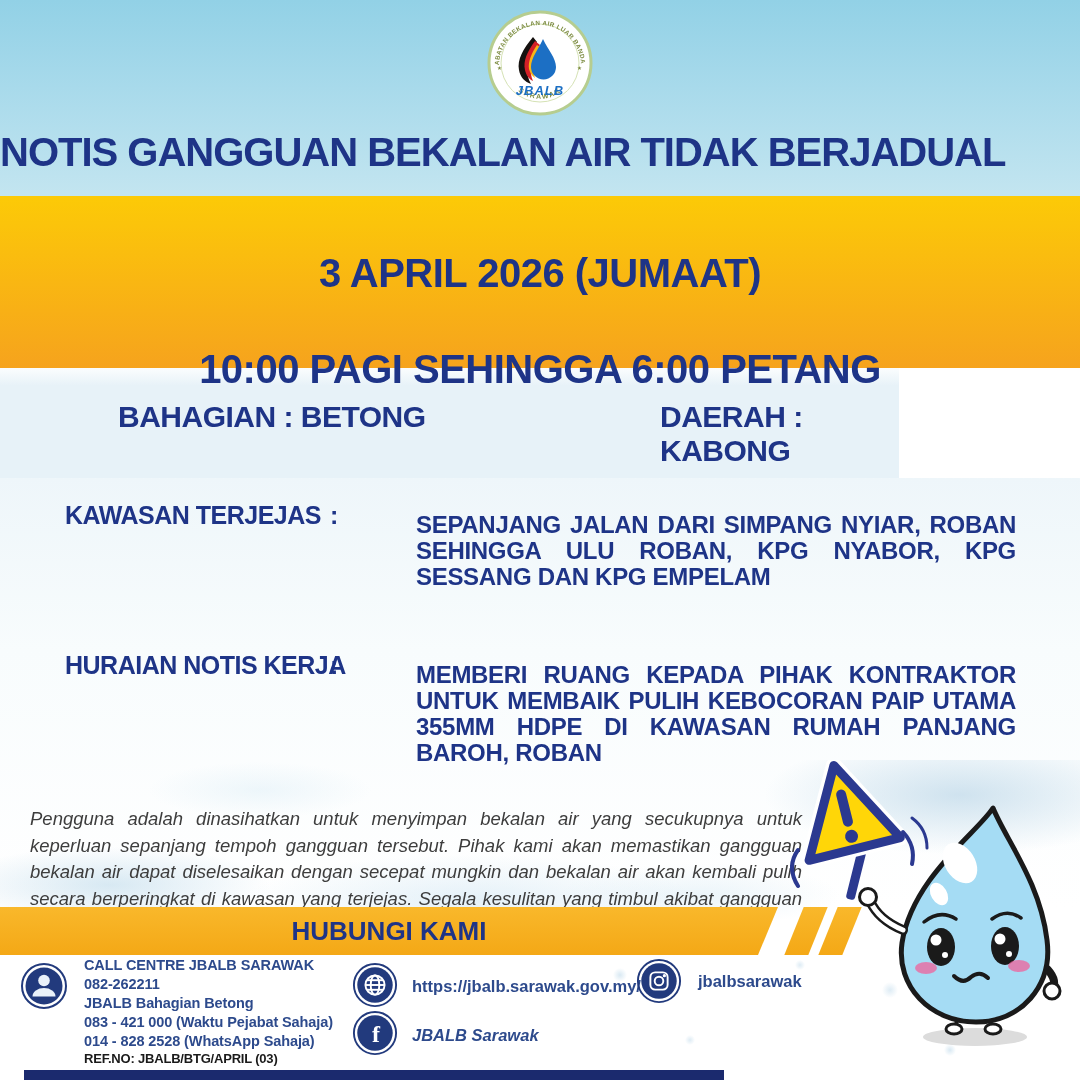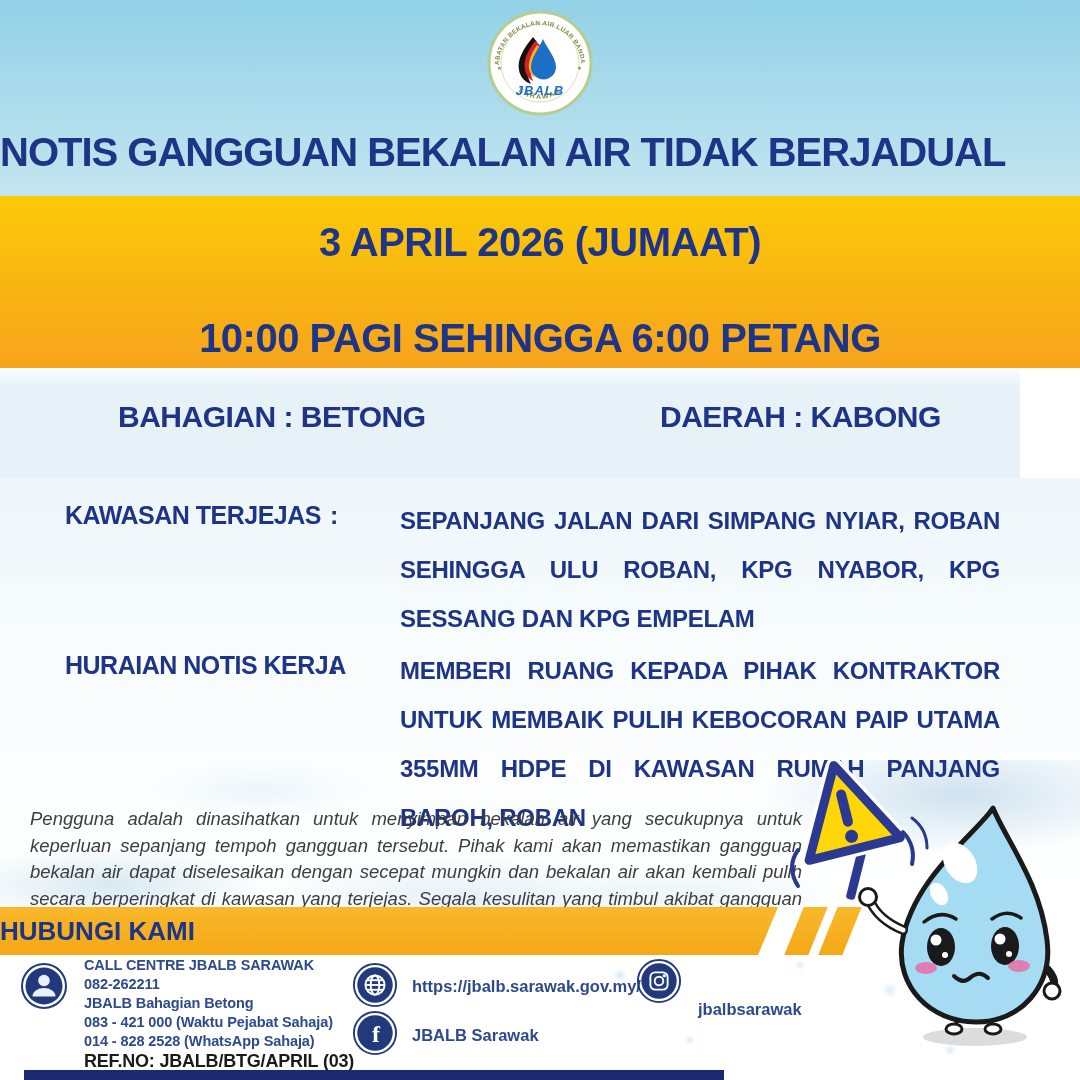--- a/index.html
+++ b/index.html
@@ -11,79 +11,79 @@
   .top-sky{position:absolute;top:0;left:0;width:1080px;height:196px;
     background:linear-gradient(180deg,var(--sky-top,#92d1e6) 0%,#a8daeb 45%,var(--sky-bottom,#c3e5f0) 100%);}
   .logo{position:absolute;left:487px;top:10px;width:106px;height:106px;z-index:3;}
   .title{position:absolute;top:130px;left:0;width:872px;text-align:center;white-space:nowrap;
     font-size:40px;font-weight:bold;letter-spacing:-1px;color:var(--navy,#1e3487);z-index:3;}
   
   .banner{position:absolute;top:196px;left:0;width:1080px;height:172px;
     background:linear-gradient(180deg,var(--banner-top,#fcca07) 0%,var(--banner-bottom,#f6a31d) 100%);
     text-align:center;color:var(--navy,#1e3487);z-index:2;}
   .banner-line{font-size:40px;font-weight:bold;letter-spacing:-0.5px;line-height:56px;margin-top:40px;}
-  .banner-line.first{margin-top:18px;}
-  
-  .region-band{position:absolute;top:368px;left:0;width:1020px;height:110px;
-    background:linear-gradient(180deg,#fbfdfe 0%,var(--band-blue,#e7f2f8) 16%,var(--band-blue,#e7f2f8) 100%);z-index:1;}
+  .banner-line.first{margin-top:49px;}
+  
+  .region-band{position:absolute;top:368px;left:0;width:892px;height:110px;
+    background:linear-gradient(180deg,#fbfdfe 0%,var(--band-blue,#e7f2f8) 16%,var(--band-blue,#e7f2f8) 100%);z-index:1;padding-left:7px;}
   .region-band span{position:absolute;top:32px;font-size:30px;font-weight:bold;
     letter-spacing:-0.5px;color:var(--navy,#1e3487);}
   .bahagian{left:118px;}
   .daerah{left:660px;}
   
   .body-bg{position:absolute;top:478px;left:0;width:1080px;height:430px;
     background:linear-gradient(180deg,#eef6fa 0%,#f8fcfd 40%,#ffffff 100%);z-index:1;}
   .detail-row{position:absolute;left:0;width:995px;z-index:2;}
   .row-kawasan{top:496px;height:130px;}
   .row-huraian{top:646px;height:160px;}
   .detail-label{position:absolute;left:65px;top:5px;font-size:25px;font-weight:bold;
     letter-spacing:-0.5px;color:var(--navy,#1e3487);}
   .detail-colon{position:absolute;left:330px;top:5px;font-size:25px;font-weight:bold;color:var(--navy,#1e3487);}
   .detail-text{position:absolute;left:400px;top:0;width:600px;font-size:24px;font-weight:bold;
-    line-height:49px;letter-spacing:-0.3px;color:var(--navy,#1e3487);text-align:justify;margin:0;}
+    line-height:26px;letter-spacing:-0.3px;color:var(--navy,#1e3487);text-align:justify;margin:16px;}
   
   .splash-band{position:absolute;top:760px;left:0;width:1080px;height:165px;z-index:1;background:
     radial-gradient(ellipse 230px 55px at 110px 125px, rgba(168,206,228,.45), transparent 70%),
     radial-gradient(ellipse 320px 65px at 470px 140px, rgba(188,219,237,.40), transparent 70%),
     radial-gradient(ellipse 280px 85px at 960px 35px,  rgba(170,204,226,.55), transparent 70%),
     radial-gradient(ellipse 200px 45px at 700px 135px, rgba(200,226,240,.35), transparent 70%),
     radial-gradient(ellipse 160px 40px at 260px 30px,  rgba(215,235,245,.40), transparent 70%);}
   .advisory{position:absolute;left:30px;top:806px;width:772px;margin:0;z-index:2;
     font-size:18.5px;line-height:26.5px;font-style:italic;color:var(--advisory-gray,#3d3d3d);text-align:justify;}
   
   .contact-bar{position:absolute;top:907px;left:0;width:778px;height:48px;z-index:3;
     background:linear-gradient(180deg,var(--bar-yellow-top,#f9b82b),var(--bar-yellow-bottom,#f4a816));
     clip-path:polygon(0 0,100% 0,calc(100% - 20px) 100%,0 100%);
-    display:flex;align-items:center;}
+    display:flex;align-items:center;justify-content:center;}
   .contact-bar span{font-size:26px;font-weight:bold;color:var(--navy,#1e3487);letter-spacing:0;}
   .stripe{position:absolute;top:907px;width:24px;height:48px;z-index:3;
     background:linear-gradient(180deg,#f9b82b,#f4a816);transform:skewX(-22deg);}
   .stripe.s1{left:794px;}
   .stripe.s2{left:828px;}
   
   .footer-bg{position:absolute;top:955px;left:0;width:1080px;height:125px;background:#fff;z-index:1;}
   .droplets{position:absolute;top:950px;left:560px;width:420px;height:130px;z-index:2;background:
     radial-gradient(circle 6px at  60px  25px, rgba(160,200,225,.40), transparent 7px),
     radial-gradient(circle 4px at 130px  90px, rgba(160,200,225,.35), transparent 5px),
     radial-gradient(circle 7px at 330px  40px, rgba(160,200,225,.35), transparent 8px),
     radial-gradient(circle 5px at 390px 100px, rgba(160,200,225,.40), transparent 6px),
     radial-gradient(circle 4px at 240px  15px, rgba(160,200,225,.35), transparent 5px);}
   .icon{position:absolute;z-index:4;}
   .icon-call{left:20px;top:962px;width:48px;height:48px;}
   .icon-globe{left:352px;top:962px;width:46px;height:46px;}
   .icon-fb{left:352px;top:1010px;width:46px;height:46px;}
   .icon-ig{left:636px;top:958px;width:46px;height:46px;}
   .cc-block{position:absolute;left:84px;top:956px;z-index:4;}
   .cc-line{font-size:14.5px;line-height:19px;font-weight:bold;color:var(--footer-navy,#2d4a8c);letter-spacing:-0.1px;}
-  .refno{position:absolute;left:84px;top:1051px;z-index:4;font-size:18px;font-weight:bold;
+  .refno{position:absolute;left:84px;top:1051px;z-index:4;font-size:13px;font-weight:bold;
     letter-spacing:-0.2px;color:var(--ref-black,#1a1a1a);text-align:right;}
   .social-label{position:absolute;z-index:4;font-size:16.5px;font-weight:bold;color:var(--footer-navy,#2d4a8c);}
   .lbl-web{left:412px;top:977px;}
-  .lbl-fb{left:412px;top:1026px;}
-  .lbl-ig{left:698px;top:1000px;}
+  .lbl-fb{left:412px;top:1026px;font-style:italic;}
+  .lbl-ig{left:698px;top:972px;}
   .bottom-strip{position:absolute;left:24px;top:1070px;width:700px;height:10px;
     background:#1b2a6e;z-index:4;}
   
   .mascot{position:absolute;left:790px;top:760px;width:290px;height:320px;z-index:6;}
 </style>
 </head>
 <body>
 
 <div class="poster">
 

